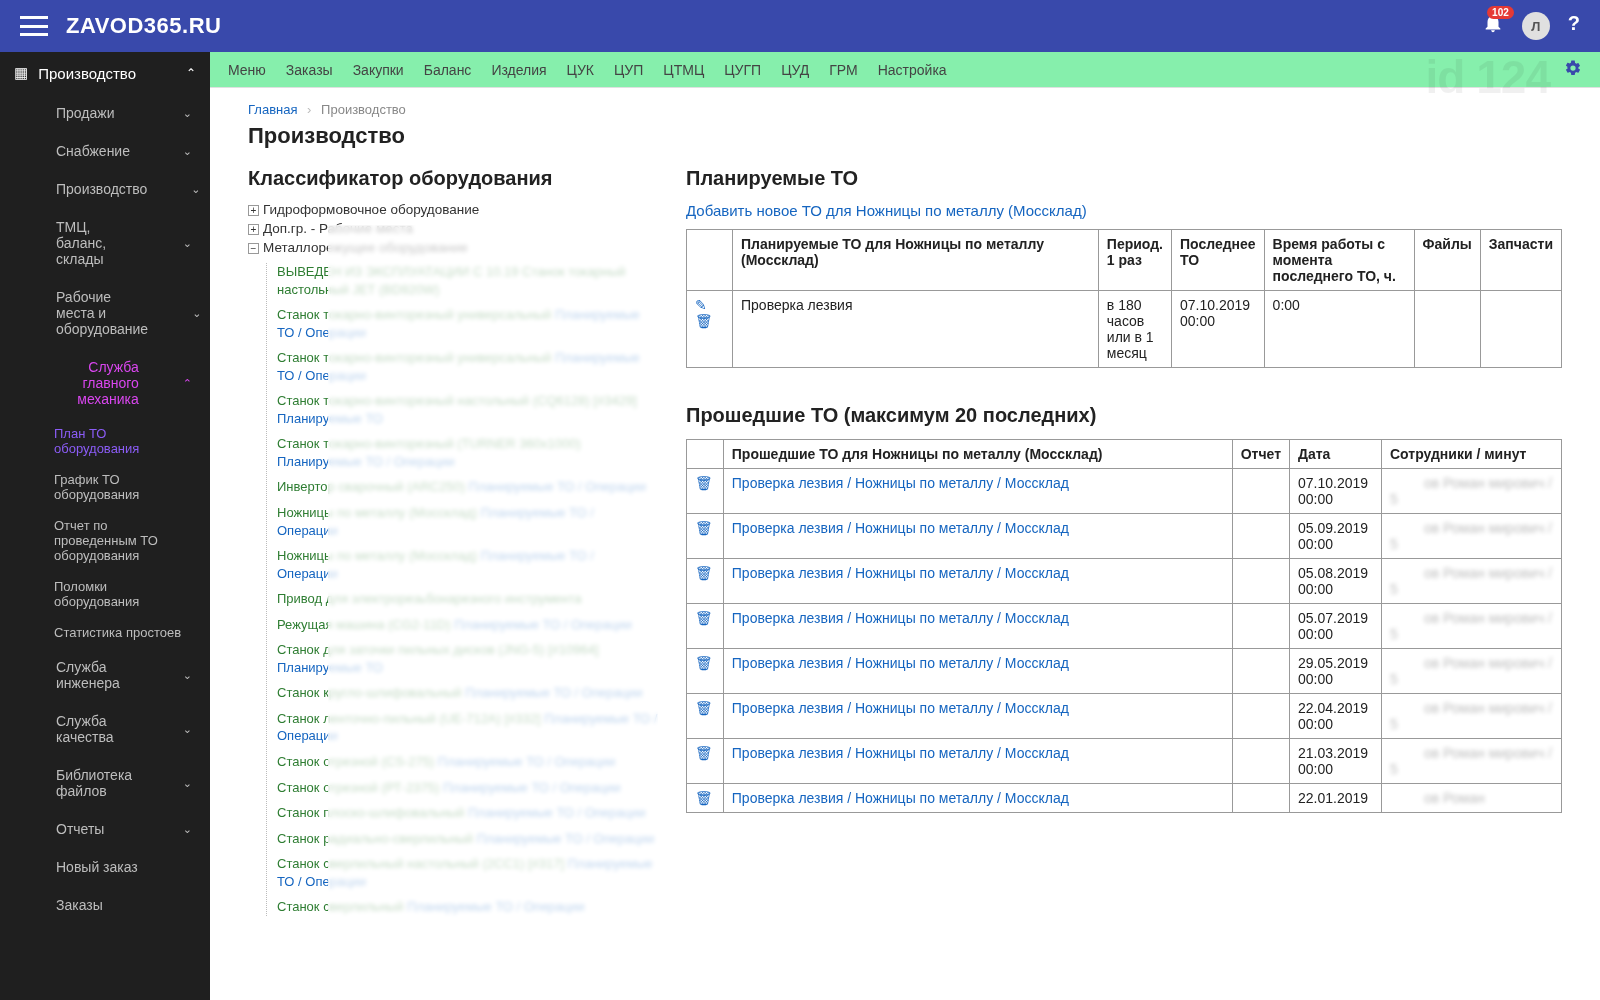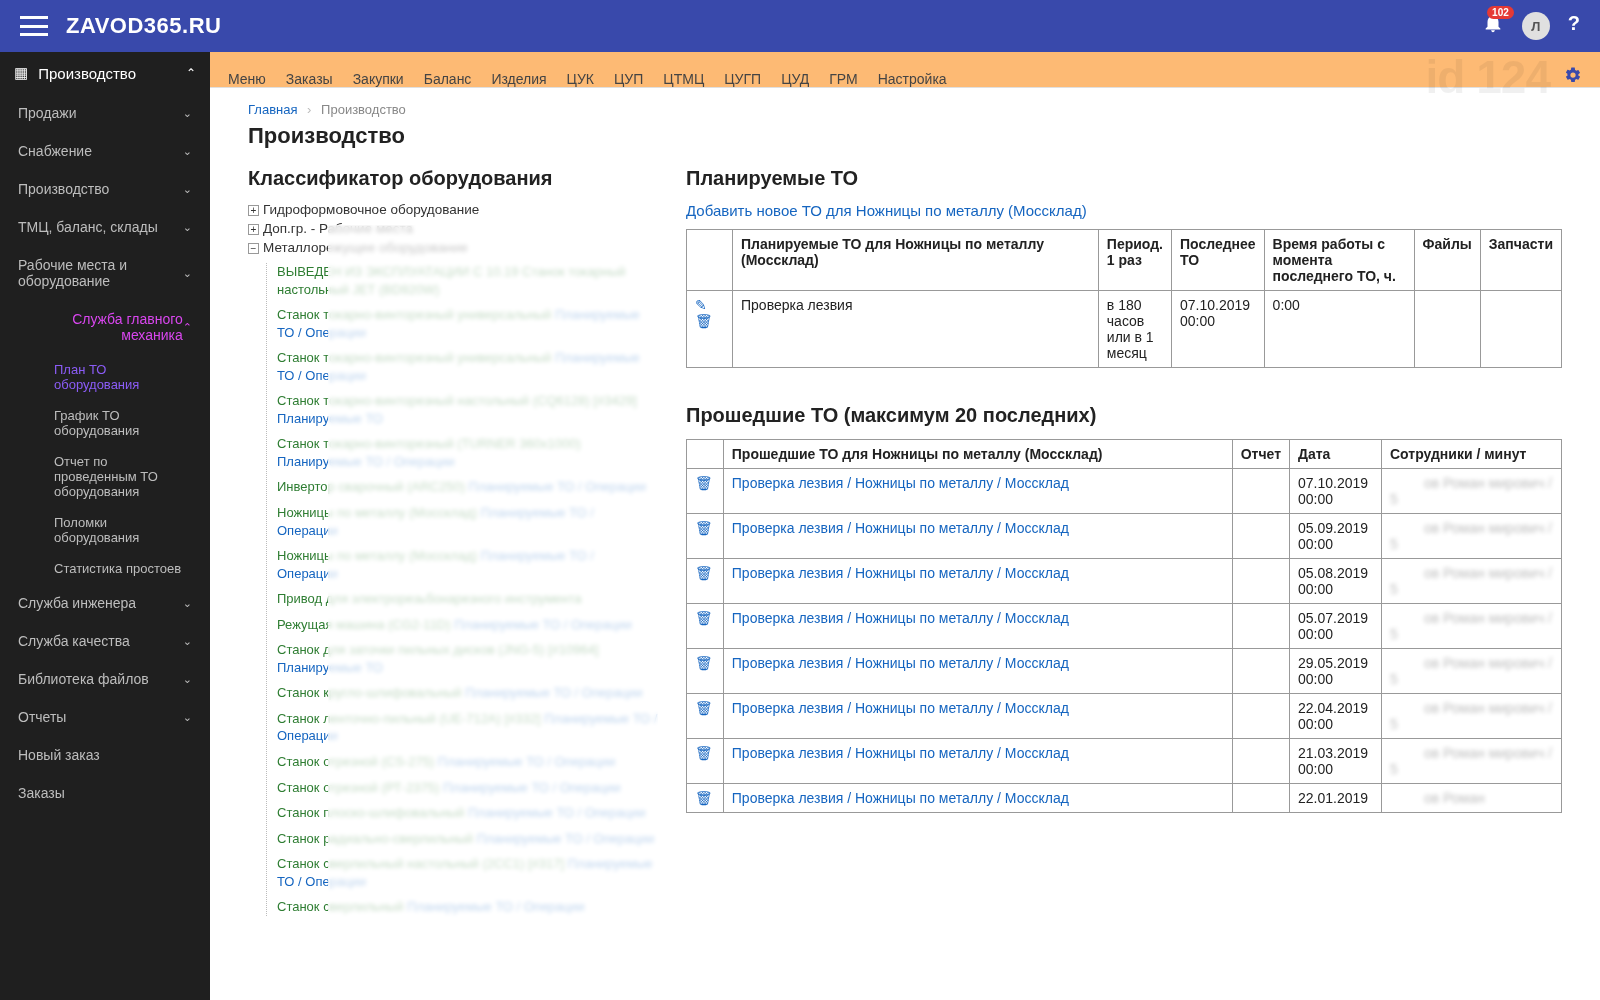--- a/index.html
+++ b/index.html
@@ -12,27 +12,27 @@
 .bell { position: relative; cursor: pointer; }
 .bell svg { width: 22px; height: 22px; fill: #fff; }
 .badge { position: absolute; top: -6px; right: -10px; background: #e53935; color: #fff; border-radius: 8px; font-size: 10px; padding: 1px 5px; font-weight: bold; }
 .avatar { width: 28px; height: 28px; border-radius: 50%; background: #e0e0e0; color: #555; display: flex; align-items: center; justify-content: center; font-size: 13px; font-weight: bold; cursor: pointer; }
 .help { font-size: 20px; font-weight: bold; cursor: pointer; }
 .layout { display: flex; height: calc(100vh - 52px); }
 .sidebar { width: 210px; background: #1f1f1f; color: #c7c7c7; overflow-y: auto; flex-shrink: 0; }
 .side-head { display: flex; align-items: center; padding: 12px 14px; color: #fff; font-size: 15px; }
 .side-head .icon { margin-right: 10px; }
 .chev { margin-left: auto; font-size: 12px; }
-.side-item { padding: 11px 18px 11px 18px; font-size: 14px; display: flex; align-items: center; cursor: pointer; color: #bdbdbd; }
+.side-item { padding: 11px 18px 11px 56px; font-size: 14px; display: flex; align-items: center; cursor: pointer; color: #bdbdbd; gap: 44px; }
 .side-item.open { color: #d946ef; text-align: right; }
 .side-item .chev { font-size: 11px; }
 .side-sub { padding: 8px 18px 8px 54px; font-size: 13px; cursor: pointer; color: #bdbdbd; }
 .side-sub.active { color: #8b5cf6; }
 .main { flex: 1; overflow: auto; background: #fff; position: relative; }
-.topmenu { display: flex; align-items: flex-end; padding: 0 18px; height: 36px; border-bottom: 1px solid #e0e0e0; font-size: 14px; color: #444; background: #fdba74; position: relative; }
+.topmenu { display: flex; align-items: center; padding: 0 18px; height: 36px; border-bottom: 1px solid #e0e0e0; font-size: 14px; color: #444; background: #86efac; position: relative; }
 .topmenu .mi { margin-right: 20px; cursor: pointer; }
 .gear { margin-left: auto; color: #3949ab; cursor: pointer; }
 .topmenu .watermark { position: absolute; right: 50px; top: -2px; font-size: 46px; font-weight: 800; color: rgba(0,0,0,.06); letter-spacing: -1px; pointer-events: none; }
 .content { padding: 14px 38px; }
 .breadcrumb { font-size: 13px; color: #888; margin-bottom: 6px; }
 .breadcrumb .sep { margin: 0 6px; color: #bbb; }
 .page-title { font-size: 22px; font-weight: 600; margin-bottom: 18px; }
 .cols { display: flex; gap: 28px; }
 .col-left { width: 410px; flex-shrink: 0; position: relative; }
 .col-right { flex: 1; }

